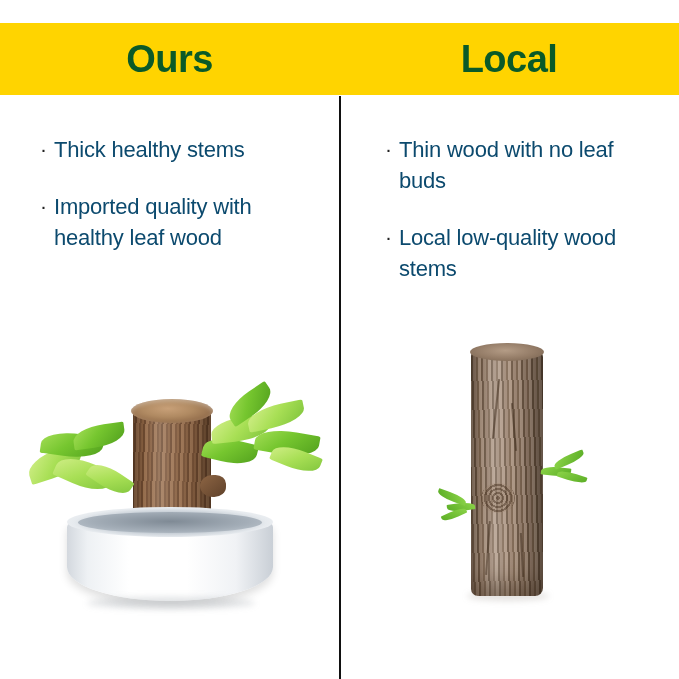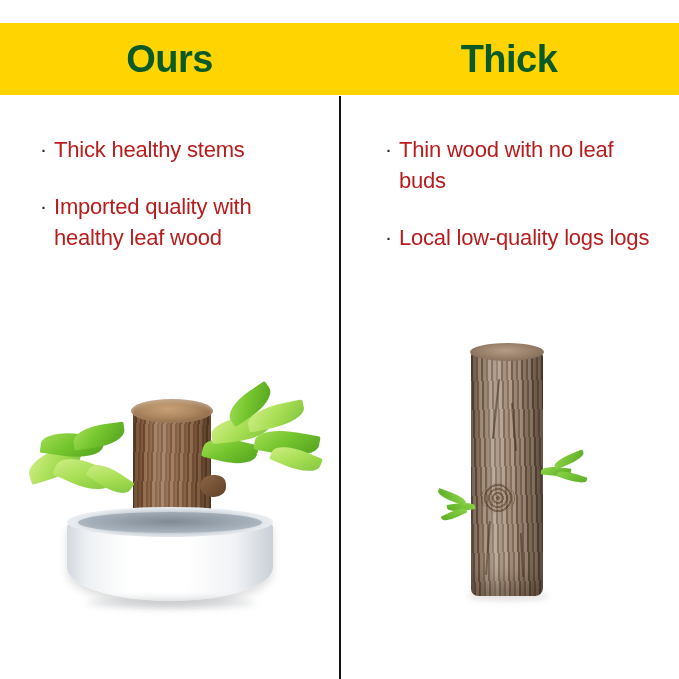--- a/index.html
+++ b/index.html
@@ -81,21 +81,21 @@
     margin-bottom:26px;
   }
   .bullet-dot {
     flex:0 0 auto;
     color:#222222;
     font-size:21px;
     line-height:30px;
     margin-right:7px;
   }
   .bullet-text {
-    color:#b91c1c;
+    color:#0c4a6e;
     font-size:22px;
     line-height:31px;
     letter-spacing:-0.2px;
     font-weight:400;
   }
 
   
   .stage {
     position:absolute;
     left:0; bottom:0;
@@ -301,21 +301,21 @@
 </head>
 <body>
 
 <div class="infographic">
 
   <div class="banner">
     <div class="banner-cell left">
       <span class="banner-title">Ours</span>
     </div>
     <div class="banner-cell right">
-      <span class="banner-title">Thick</span>
+      <span class="banner-title">Local</span>
     </div>
   </div>
 
   <div class="divider"></div>
 
   <div class="columns">
 
     <div class="column left">
 
       <ul class="bullets">
@@ -366,21 +366,21 @@
 
     <div class="column right">
 
       <ul class="bullets">
         <li class="bullet-item">
           <span class="bullet-dot">·</span>
           <span class="bullet-text">Thin wood with no leaf buds</span>
         </li>
         <li class="bullet-item">
           <span class="bullet-dot">·</span>
-          <span class="bullet-text">Local low-quality logs logs</span>
+          <span class="bullet-text">Local low-quality wood stems</span>
         </li>
       </ul>
 
       <div class="stage">
         <div class="right-art">
 
           <div class="log-shadow"></div>
 
           <div class="tall-log"></div>
           <div class="tall-log-top"></div>

